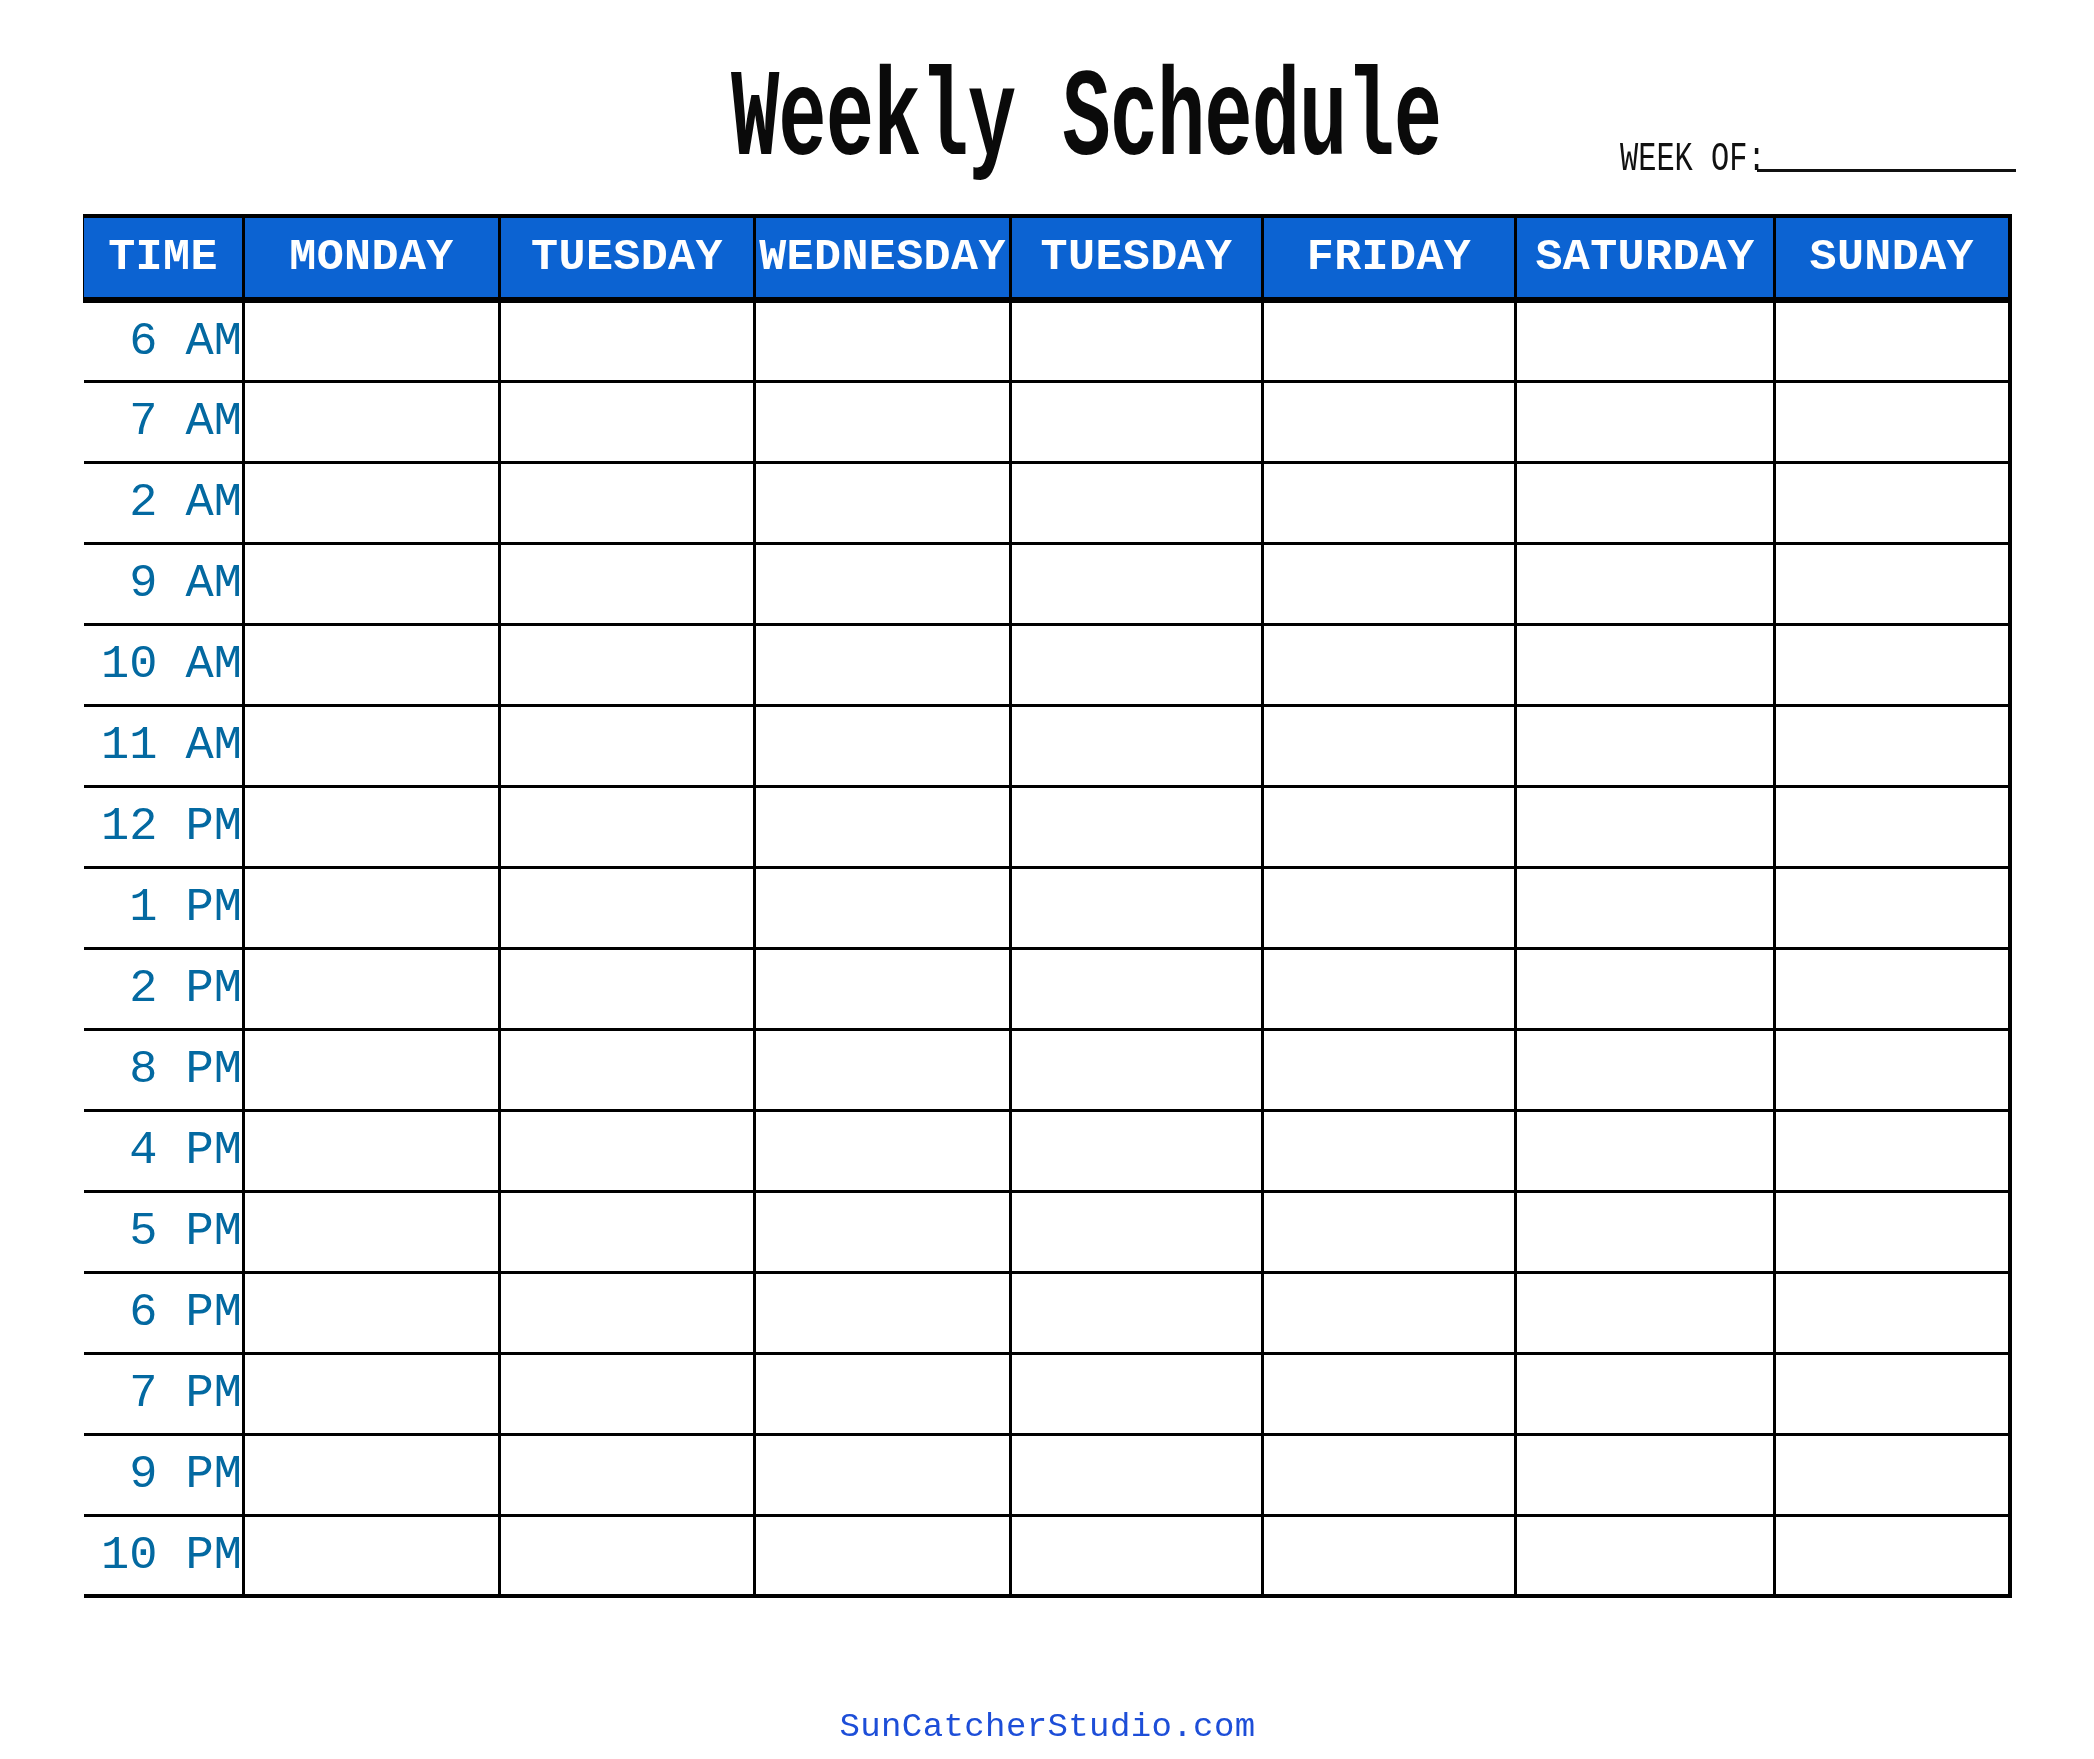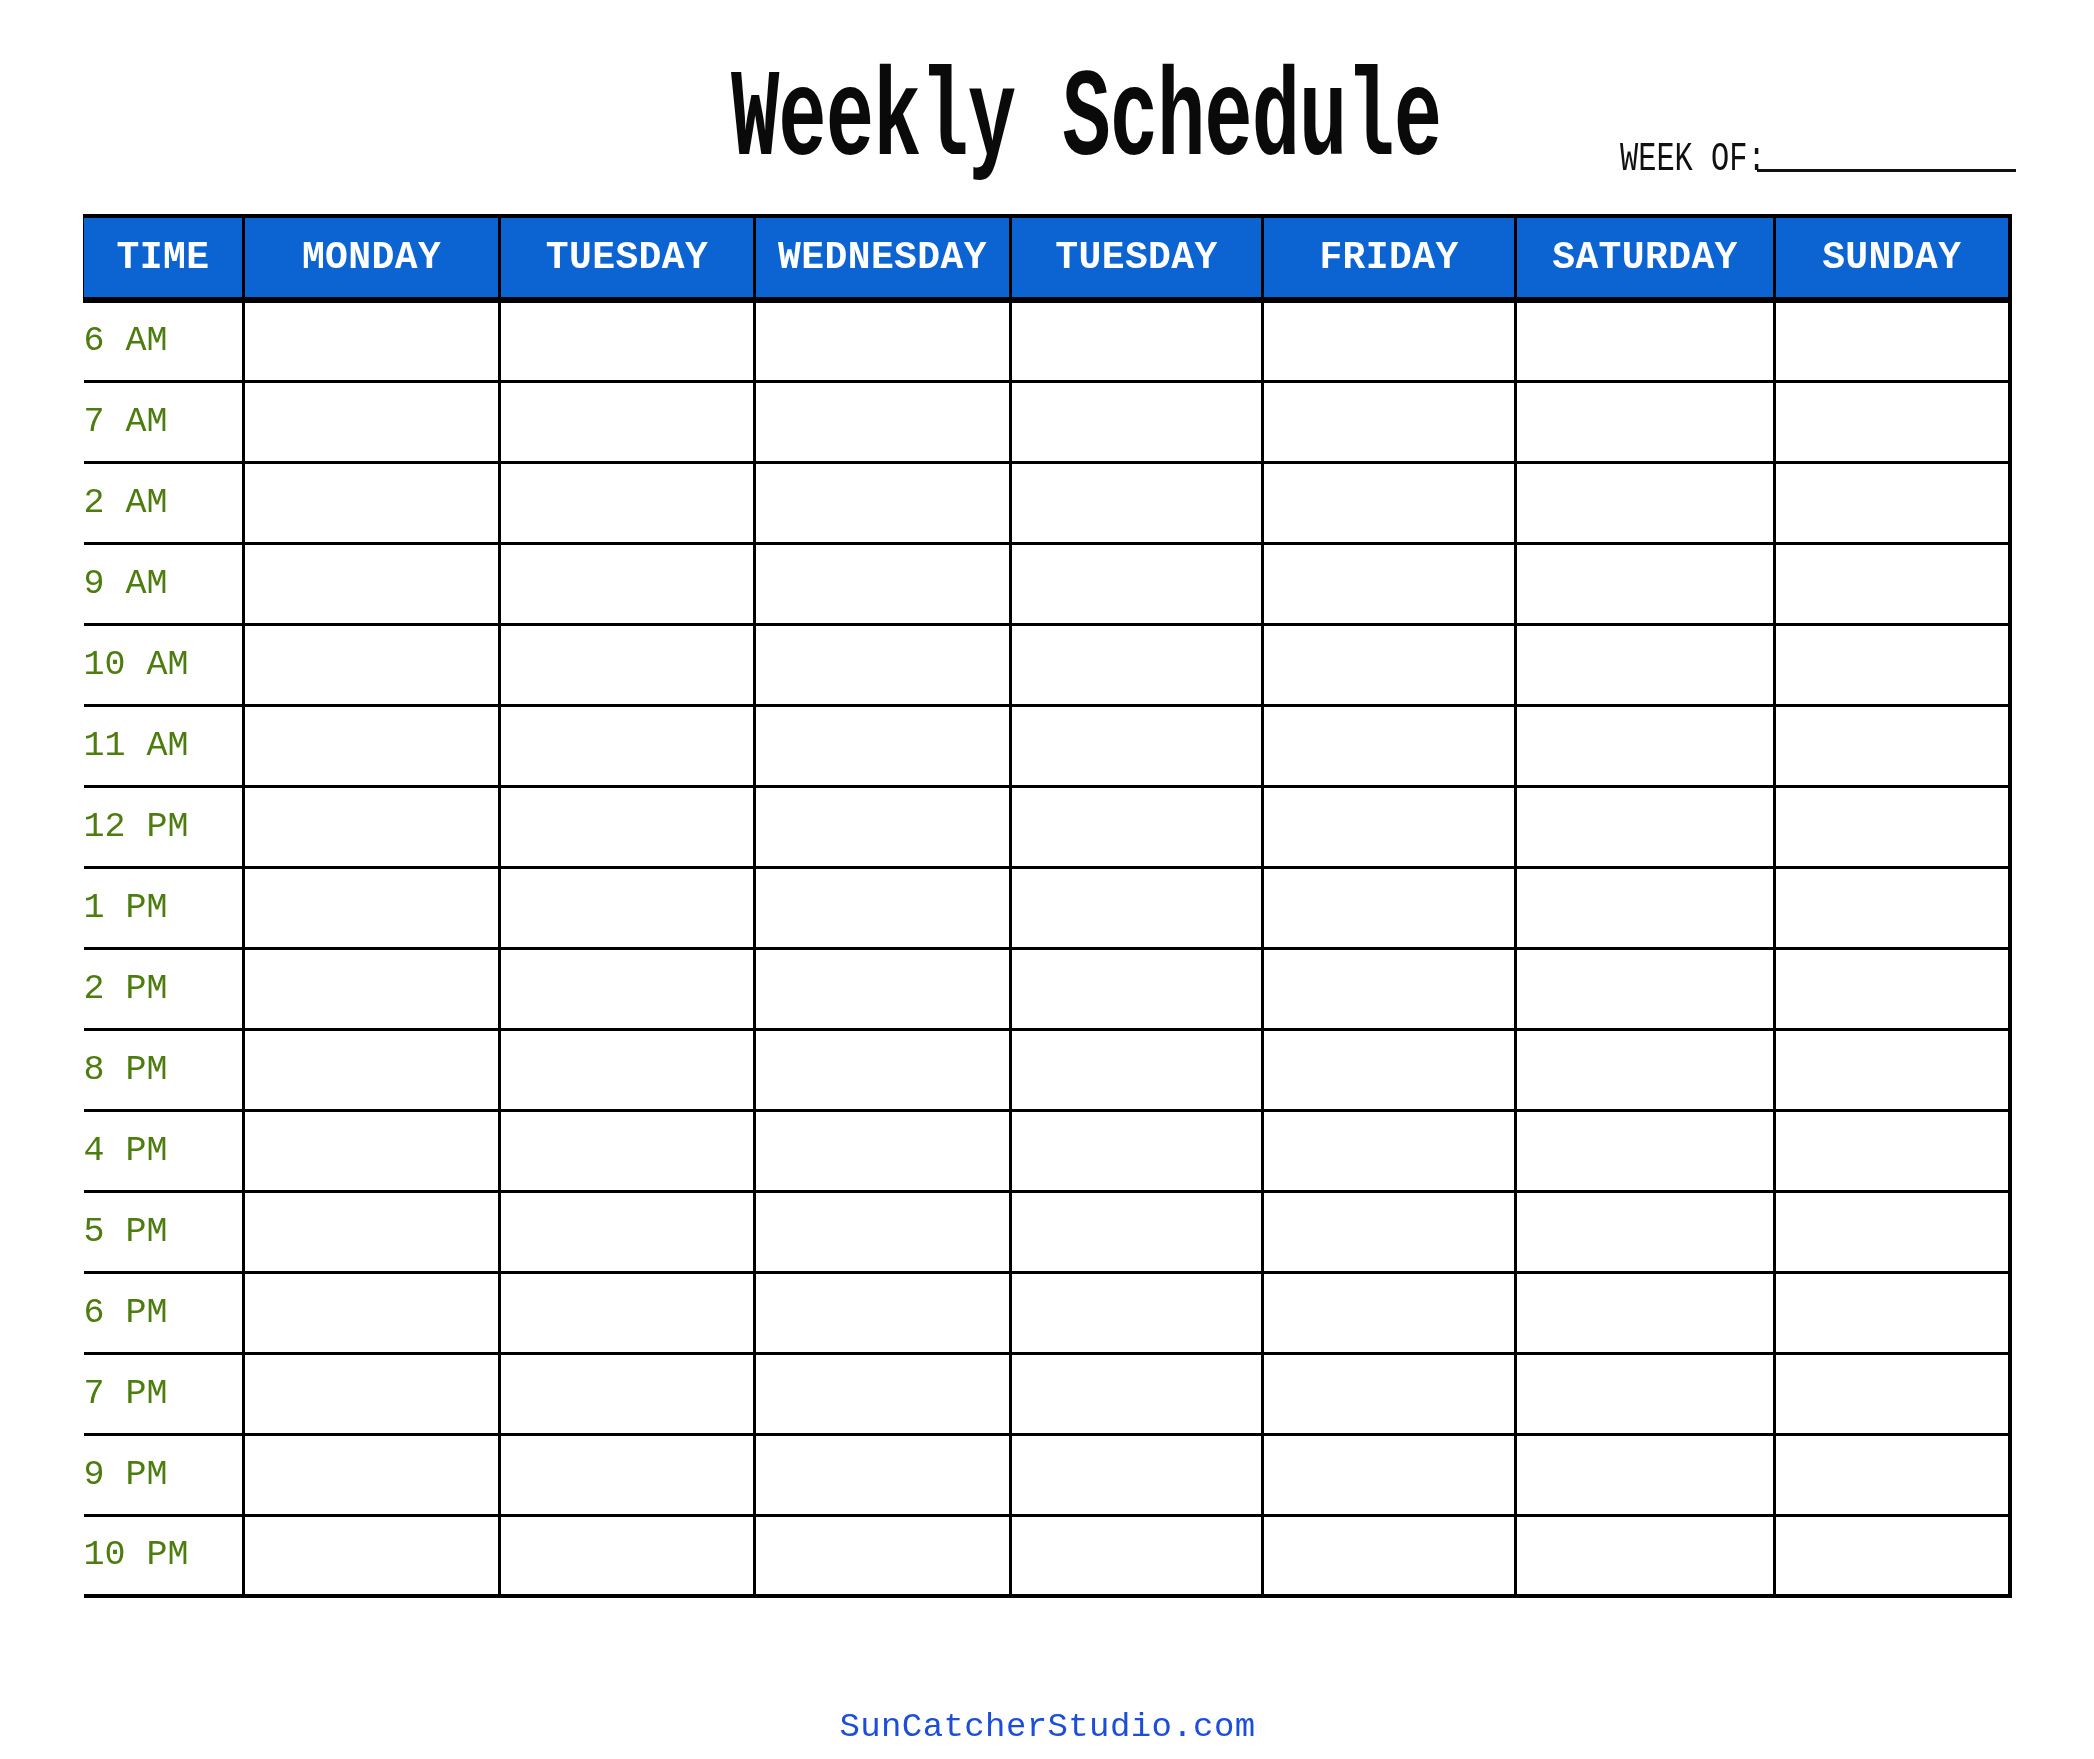--- a/index.html
+++ b/index.html
@@ -71,35 +71,35 @@
   col.c-sun  { width: 235px; }
 
   .schedule th, .schedule td {
     border: 3.3px solid #000000;
     padding: 0;
   }
   .schedule thead th {
     height: 79px;
     background: #0c63d2;
     color: #ffffff;
-    font-size: 38px;
+    font-size: 45px;
     font-weight: 700;
     letter-spacing: 0.4px;
     text-align: center;
     vertical-align: middle;
     border-bottom: 6.5px solid #000000;
   }
   .schedule thead th:first-child { border-left: 1.6px solid #000000; }
   .schedule tbody tr { height: 81px; }
   .schedule td.time-cell {
     border-left: none;
-    font-size: 35px;
+    font-size: 47px;
     font-weight: 400;
-    color: #4d7c0f;
-    text-align: left;
+    color: #0369a1;
+    text-align: right;
     vertical-align: middle;
     background: #ffffff;
   }
   .schedule td.slot-cell { background: #ffffff; }
 
   
   .footer {
     position: absolute;
     left: 0;
     top: 1708px;

